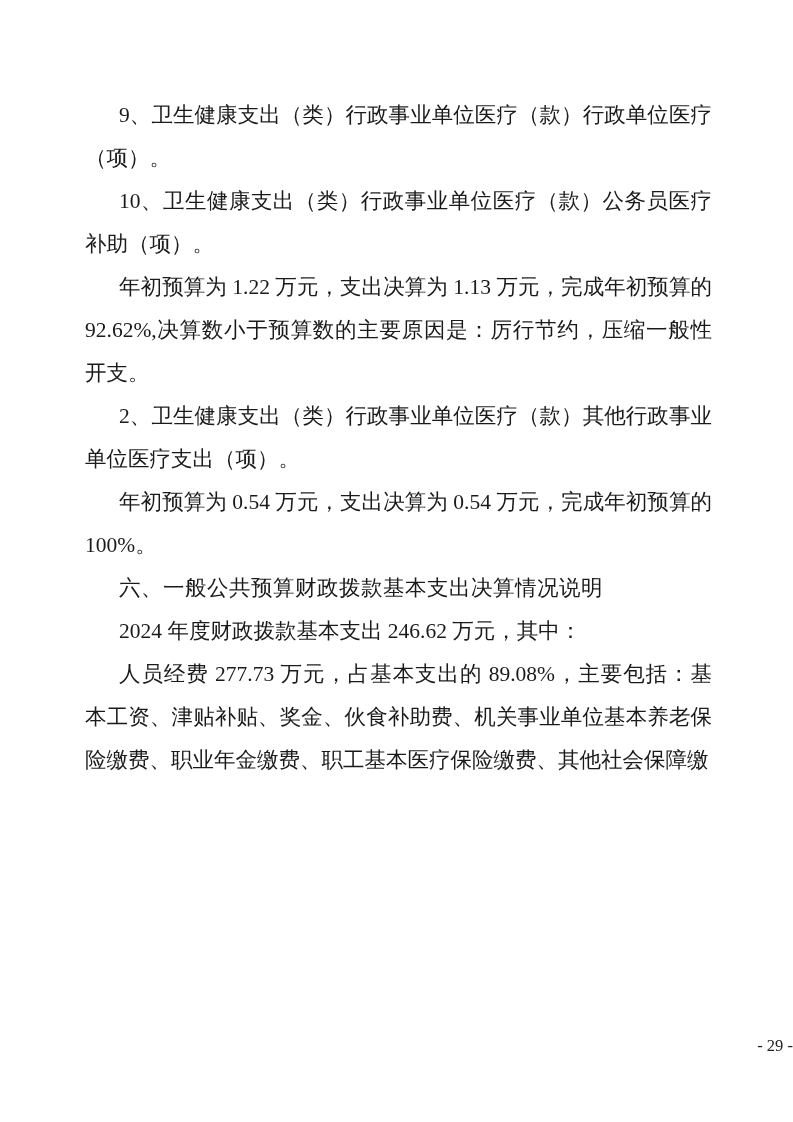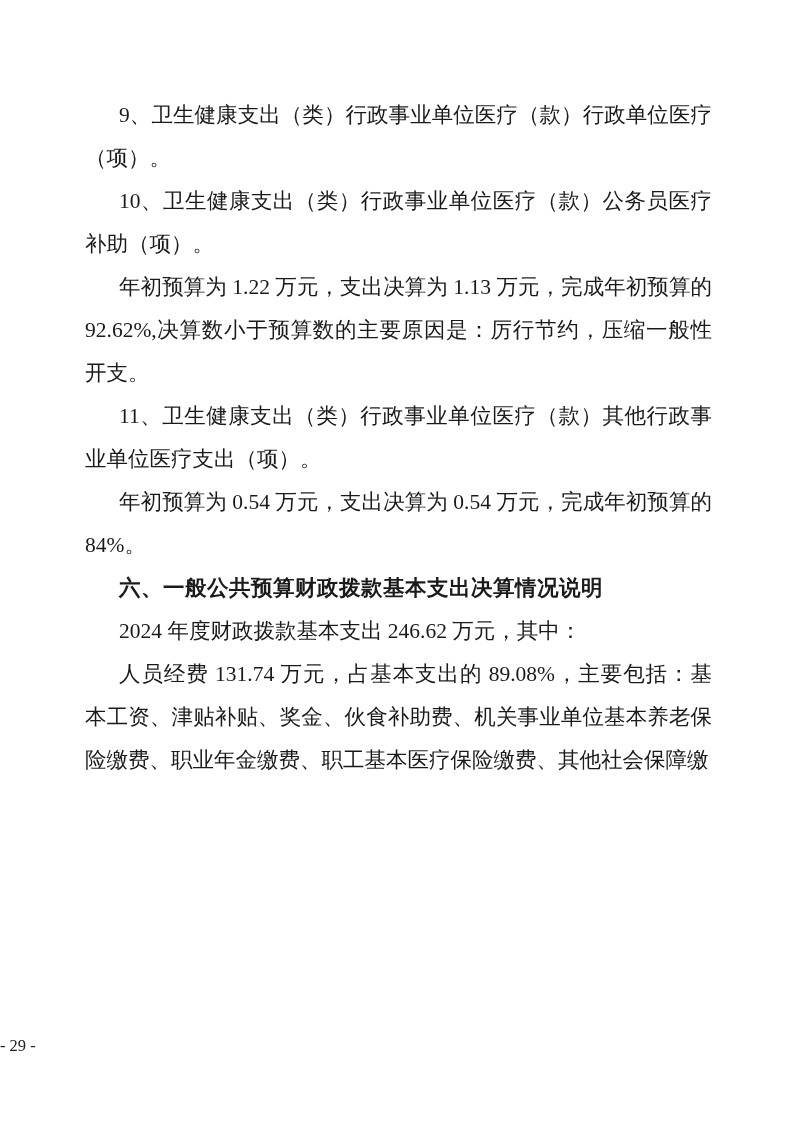--- a/index.html
+++ b/index.html
@@ -31,50 +31,50 @@
     padding: 0;
     font-size: 21.5px;
     line-height: 43px;
     text-indent: 34px;
     text-align: justify;
     text-justify: inter-ideograph;
     word-break: normal;
     color: #1a1a1a;
   }
   .content p.heading {
-    font-weight: 700;
+    font-weight: 400;
     font-family: "Liberation Sans", "DejaVu Sans", sans-serif;
     letter-spacing: 0.5px;
   }
   .footer {
     position: absolute;
     left: 0;
     right: 0;
     top: 1034px;
     height: 24px;
-    text-align: left;
+    text-align: right;
     font-size: 16.5px;
     line-height: 24px;
     color: #222222;
     font-family: "Liberation Serif", "DejaVu Serif", serif;
   }
 </style>
 </head>
 <body>
 
 <div class="page">
 
   <main class="content" id="document-content">
       <p class="body">9、卫生健康支出（类）行政事业单位医疗（款）行政单位医疗（项）。</p>
       <p class="body">10、卫生健康支出（类）行政事业单位医疗（款）公务员医疗补助（项）。</p>
       <p class="body">年初预算为 1.22 万元，支出决算为 1.13 万元，完成年初预算的 92.62%,决算数小于预算数的主要原因是：厉行节约，压缩一般性开支。</p>
-      <p class="body">11、卫生健康支出（类）行政事业单位医疗（款）其他行政事业单位医疗支出（项）。</p>
-      <p class="body">年初预算为 0.54 万元，支出决算为 0.54 万元，完成年初预算的 84%。</p>
+      <p class="body">2、卫生健康支出（类）行政事业单位医疗（款）其他行政事业单位医疗支出（项）。</p>
+      <p class="body">年初预算为 0.54 万元，支出决算为 0.54 万元，完成年初预算的 100%。</p>
       <p class="heading">六、一般公共预算财政拨款基本支出决算情况说明</p>
       <p class="body">2024 年度财政拨款基本支出 246.62 万元，其中：</p>
-      <p class="body">人员经费 131.74 万元，占基本支出的 89.08%，主要包括：基本工资、津贴补贴、奖金、伙食补助费、机关事业单位基本养老保险缴费、职业年金缴费、职工基本医疗保险缴费、其他社会保障缴</p>
+      <p class="body">人员经费 277.73 万元，占基本支出的 89.08%，主要包括：基本工资、津贴补贴、奖金、伙食补助费、机关事业单位基本养老保险缴费、职业年金缴费、职工基本医疗保险缴费、其他社会保障缴</p>
     </main>
 
   <footer class="footer">
     <span>- 29 -</span>
   </footer>
 
 </div>
 
 </body></html>

